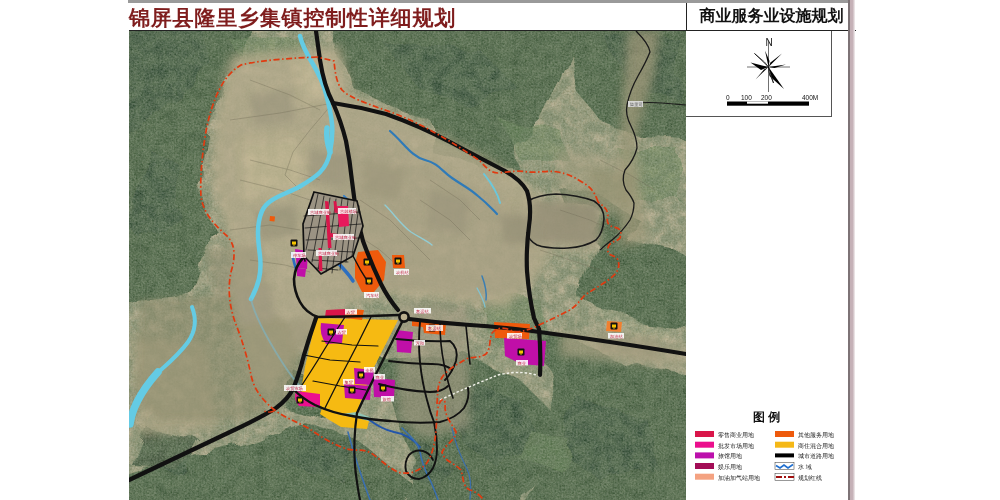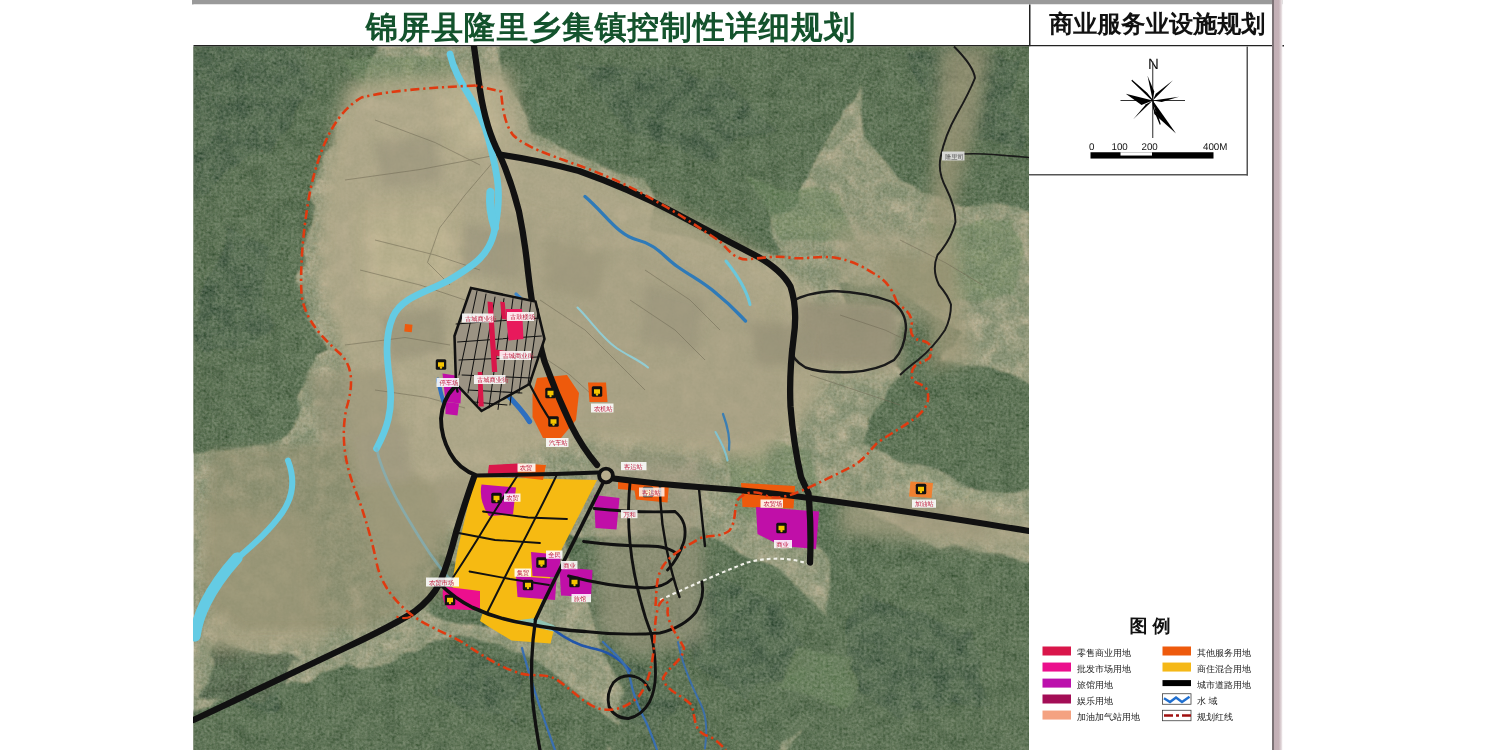--- a/index.html
+++ b/index.html
@@ -1,20 +1,20 @@
 <!DOCTYPE html>
 <html><head>
 <meta charset="utf-8">
 <style>
 html,body{margin:0;padding:0;background:#fff;width:1000px;height:500px;overflow:hidden;}
 body{font-family:"Liberation Sans",sans-serif;position:relative;}
 .abs{position:absolute;}
 #topline{left:128px;top:0;width:727px;height:3px;background:#9a9a9a;}
 #titlebar{left:129px;top:2.5px;width:557px;height:27px;background:#fff;border-bottom:1.5px solid #222;}
-#titlebar .t{position:absolute;left:0;right:0;top:1px;text-align:center;font-size:21px;font-weight:bold;color:#14532d;letter-spacing:0.8px;}
+#titlebar .t{position:absolute;left:0;right:0;top:1px;text-align:left;font-size:21px;font-weight:bold;color:#7f1d1d;letter-spacing:0.8px;}
 #rheader{left:686px;top:2.5px;width:170px;height:28px;background:#fff;border-left:1.5px solid #222;border-bottom:1.5px solid #222;box-sizing:border-box;height:28.5px;}
 #rheader .t{position:absolute;left:0;right:0;top:3px;text-align:center;font-size:16px;font-weight:bold;color:#111;}
 #rpanel{left:686px;top:31px;width:162px;height:469px;background:#fff;}
 #pinkstripe{left:848px;top:0;width:7px;height:500px;background:linear-gradient(90deg,#7d7376 0,#7d7376 1.5px,#c3afb5 1.5px,#c6b2b8 4.5px,#ddd2d5 6px,#f6f2f3 7px);}
 #npanel{position:absolute;left:0px;top:0px;width:145px;height:85px;border-right:1px solid #555;border-bottom:1px solid #555;border-left:1px solid #555;margin-left:-1px;}
 #legend{position:absolute;left:0;top:375px;width:162px;}
 </style>
 </head>
 <body>
 <div class="abs" id="topline"></div>

